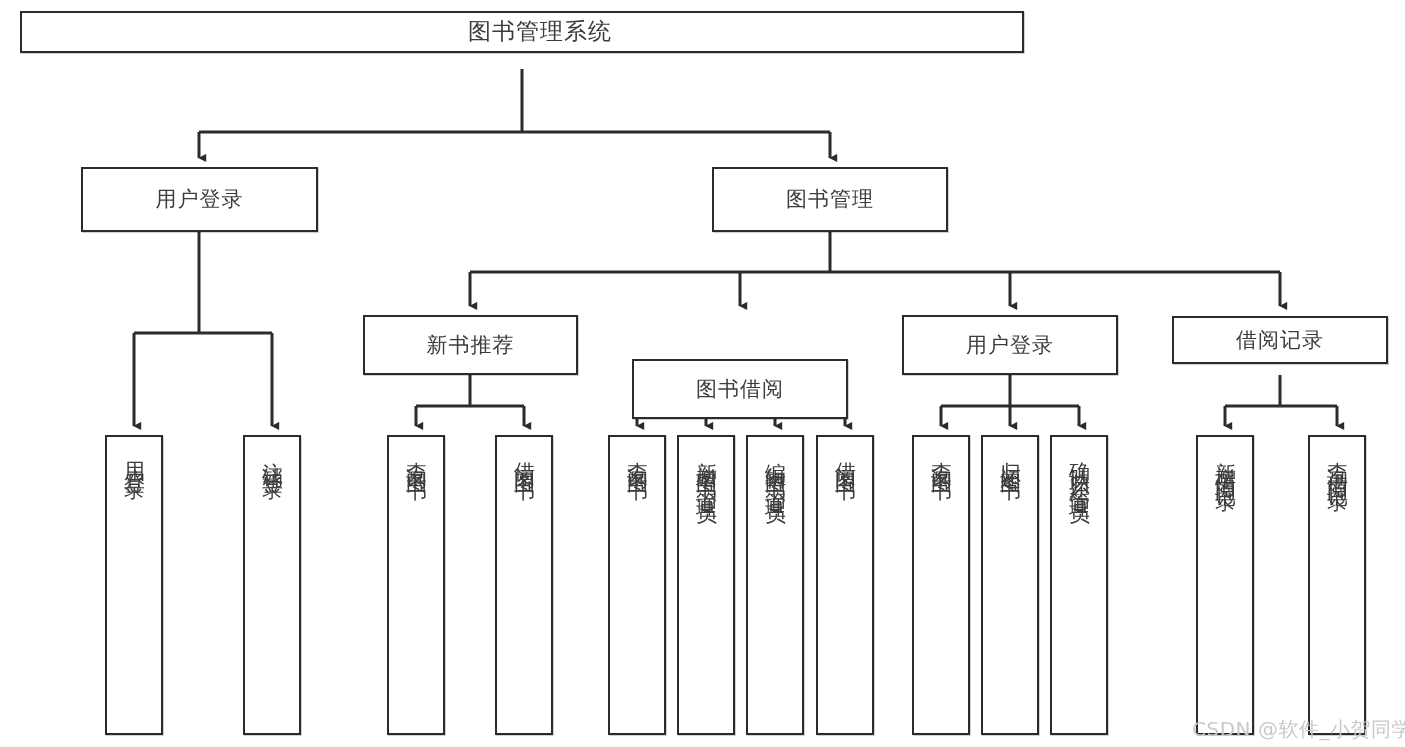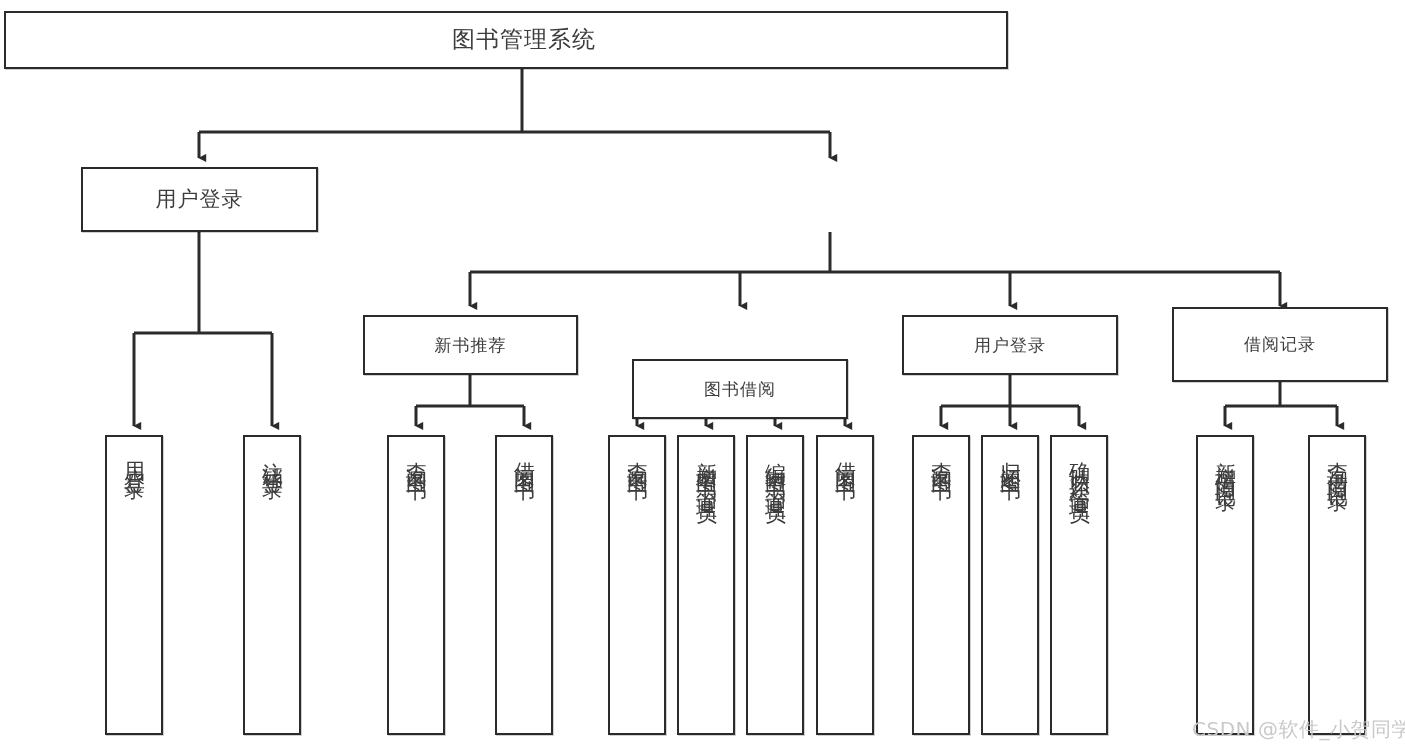--- a/index.html
+++ b/index.html
@@ -42,21 +42,21 @@
     letter-spacing: 1px;
     color: #3c3c3c;
   }
   .node.root {
     font-size: 23px;
   }
   .node.level2 {
     font-size: 21px;
   }
   .node.level3 {
-    font-size: 17px;
+    font-size: 21px;
   }
   .node.leaf {
     padding: 8px 2px;
     align-items: flex-start;
     justify-content: center;
   }
   .node.leaf .node-label {
     writing-mode: vertical-rl;
     text-orientation: upright;
     font-size: 21px;
@@ -125,42 +125,45 @@
       <path d="M1010,406 L1010,426" marker-end="url(#arrowhead)"></path>
       <path d="M1079,406 L1079,426" marker-end="url(#arrowhead)"></path>
 
       <path d="M1280,375 L1280,406"></path>
       <path d="M1225,406 L1337,406"></path>
       <path d="M1225,406 L1225,426" marker-end="url(#arrowhead)"></path>
       <path d="M1337,406 L1337,426" marker-end="url(#arrowhead)"></path>
     </g>
   </svg>
 
-  <div class="node root" style="left:4px; top:11px; width:1004px; height:58px;padding-left:36px;">
+  <div class="node root" style="left:20px; top:11px; width:1004px; height:42px;padding-left:36px;">
     <span class="node-label">图书管理系统</span>
   </div>
 
   <div class="node level2" style="left:81px; top:167px; width:237px; height:65px;">
     <span class="node-label">用户登录</span>
   </div>
 
+  <div class="node level2" style="left:712px; top:167px; width:236px; height:65px;">
+    <span class="node-label">图书管理</span>
+  </div>
 
   <div class="node level3" style="left:363px; top:315px; width:215px; height:60px;">
     <span class="node-label">新书推荐</span>
   </div>
 
   <div class="node level3" style="left:632px; top:315px; width:216px; height:60px;margin-top:44px;">
     <span class="node-label">图书借阅</span>
   </div>
 
   <div class="node level3" style="left:902px; top:315px; width:216px; height:60px;">
     <span class="node-label">用户登录</span>
   </div>
 
-  <div class="node level3" style="left:1172px; top:307px; width:216px; height:75px;">
+  <div class="node level3" style="left:1172px; top:316px; width:216px; height:48px;">
     <span class="node-label">借阅记录</span>
   </div>
 
   <div class="node leaf" style="left:105px; top:435px; width:58px; height:300px;">
     <span class="node-label">用户登录</span>
   </div>
 
   <div class="node leaf" style="left:243px; top:435px; width:58px; height:300px;">
     <span class="node-label">注销登录</span>
   </div>

